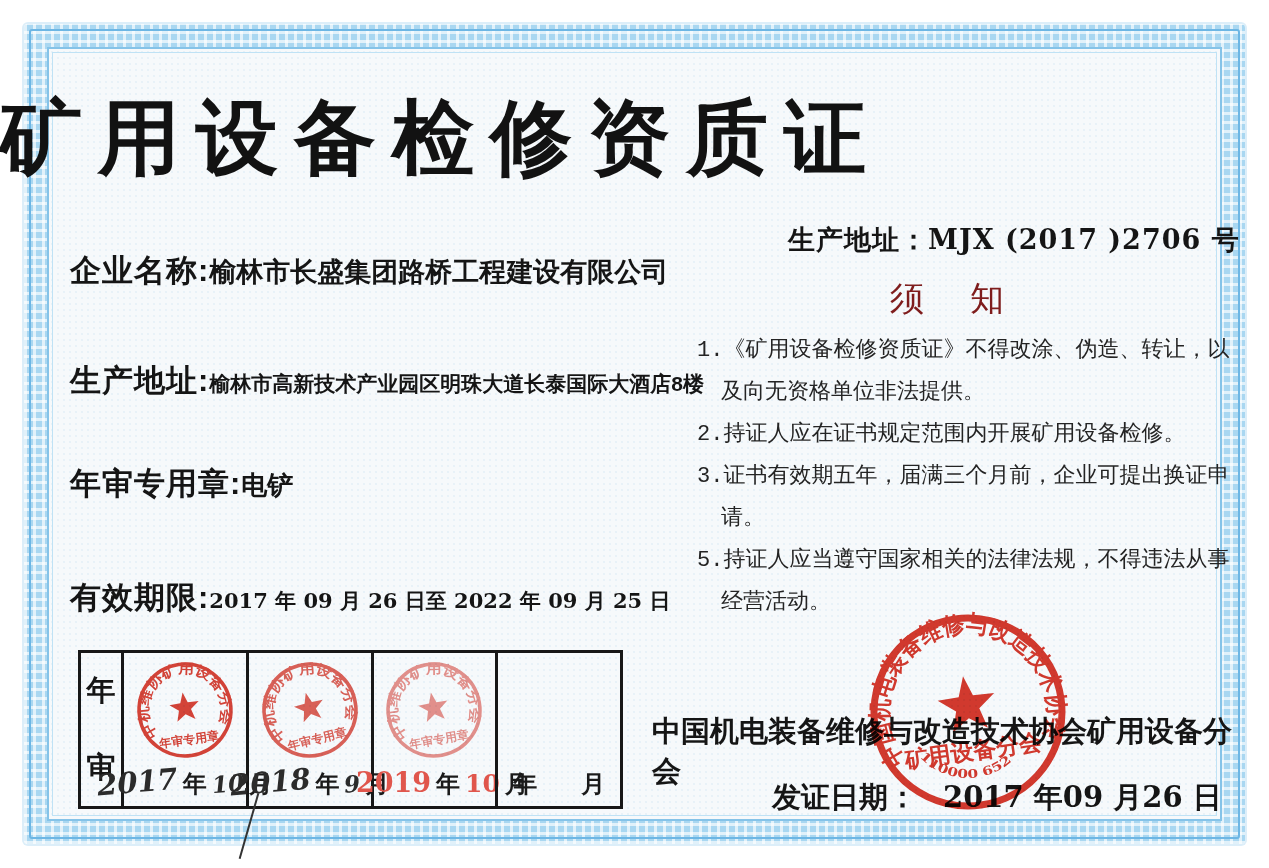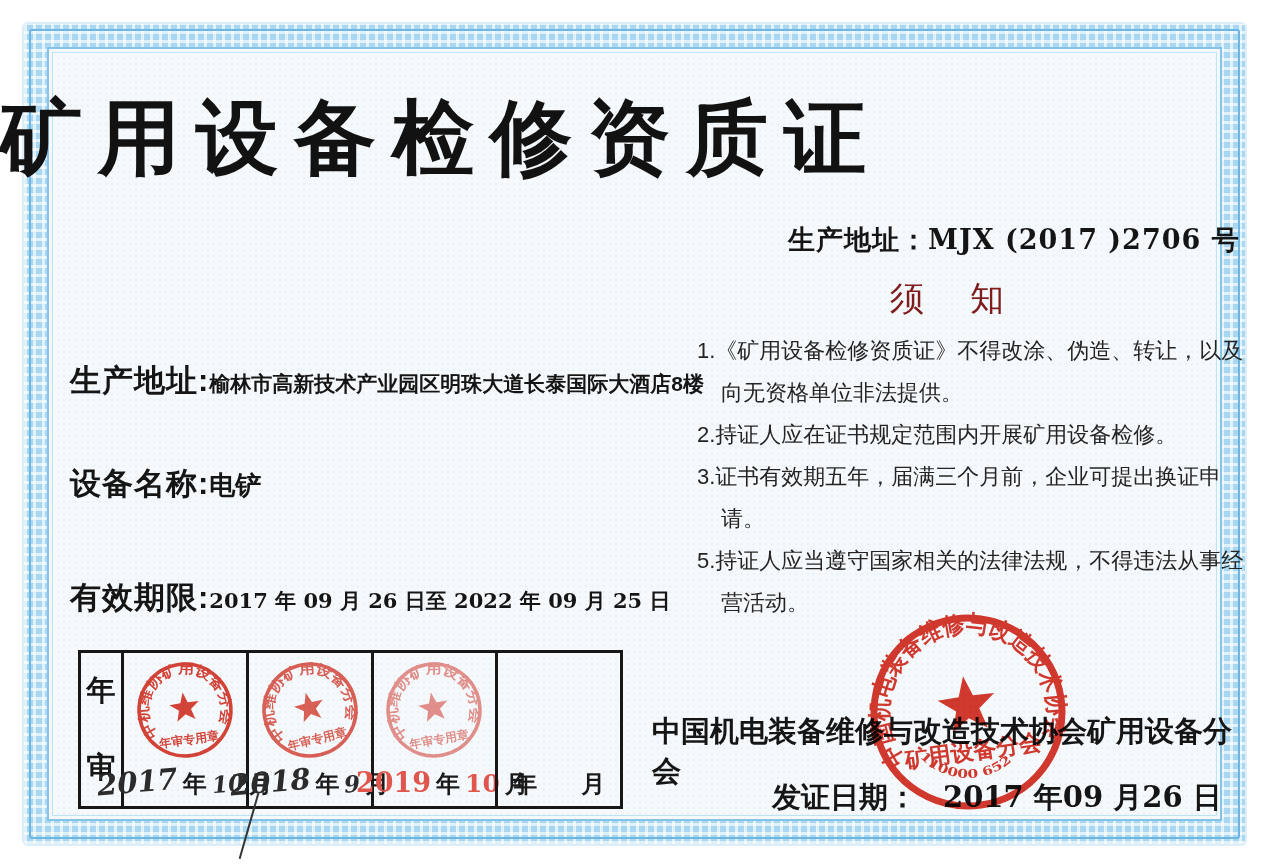--- a/index.html
+++ b/index.html
@@ -26,21 +26,21 @@
   .fieldrow{left:70px;white-space:nowrap;}
   .f-label{font-size:31px;font-weight:800;letter-spacing:1px;}
   .f-value{font-weight:700;}
   .row-company{top:250px;}  .row-company .f-value{font-size:27px;}
   .row-address{top:360px;}  .row-address .f-value{font-size:21px;}
   .row-device{top:463px;}   .row-device .f-value{font-size:26px;}
   .row-validity{top:577px;} .row-validity .f-value{font-size:21px;font-family:"DejaVu Serif",serif;font-weight:600;}
   .notice-head{top:276px;left:740px;width:420px;text-align:center;font-size:34px;
                font-family:"DejaVu Serif",serif;letter-spacing:6px;color:#7f1d1d;}
   .notice{top:330px;left:697px;width:552px;font-size:22px;line-height:42px;
-          font-family:Liberation Sans, sans-serif;color:#242424;}
+          font-family:Liberation Mono, monospace;color:#242424;}
   .notice p{margin:0;padding-left:24px;text-indent:-24px;}
   
   .ar-table{left:78px;top:650px;width:539px;height:153px;border:3px solid #171717;
             display:flex;background:transparent;}
   .ar-label{width:40px;display:flex;flex-direction:column;justify-content:space-around;
             align-items:center;font-size:29px;font-weight:700;font-family:"DejaVu Serif",serif;}
   .ar-cell{flex:1;border-left:3px solid #171717;position:relative;}
   .ar-date{position:absolute;left:0;right:0;bottom:6px;display:flex;justify-content:center;
            align-items:baseline;gap:5px;white-space:nowrap;}
   .unit{font-size:24px;font-weight:600;font-family:"DejaVu Serif",serif;color:#1a1a1a;}
@@ -69,27 +69,30 @@
 <div class="page">
   <div class="frame"></div>
   <div class="inner"></div>
 
   <div class="abs title">矿用设备检修资质证</div>
 
   <div class="abs certnum">
     <span>生产地址：</span><span>MJX (2017 )2706 号</span>
   </div>
 
+  <div class="abs fieldrow row-company">
+    <span class="f-label">企业名称:</span><span class="f-value">榆林市长盛集团路桥工程建设有限公司</span>
+  </div>
 
   <div class="abs fieldrow row-address">
     <span class="f-label">生产地址:</span><span class="f-value">榆林市高新技术产业园区明珠大道长泰国际大酒店8楼</span>
   </div>
 
   <div class="abs fieldrow row-device">
-    <span class="f-label">设备名称:</span><span class="f-value">电铲</span>
+    <span class="f-label">年审专用章:</span><span class="f-value">电铲</span>
   </div>
 
   <div class="abs fieldrow row-validity">
     <span class="f-label">有效期限:</span><span class="f-value">2017 年 09 月 26 日至 2022 年 09 月 25 日</span>
   </div>
 
   <div class="abs notice-head">须　知</div>
 
   <div class="abs notice">
     <p>1.《矿用设备检修资质证》不得改涂、伪造、转让，以及向无资格单位非法提供。</p>

